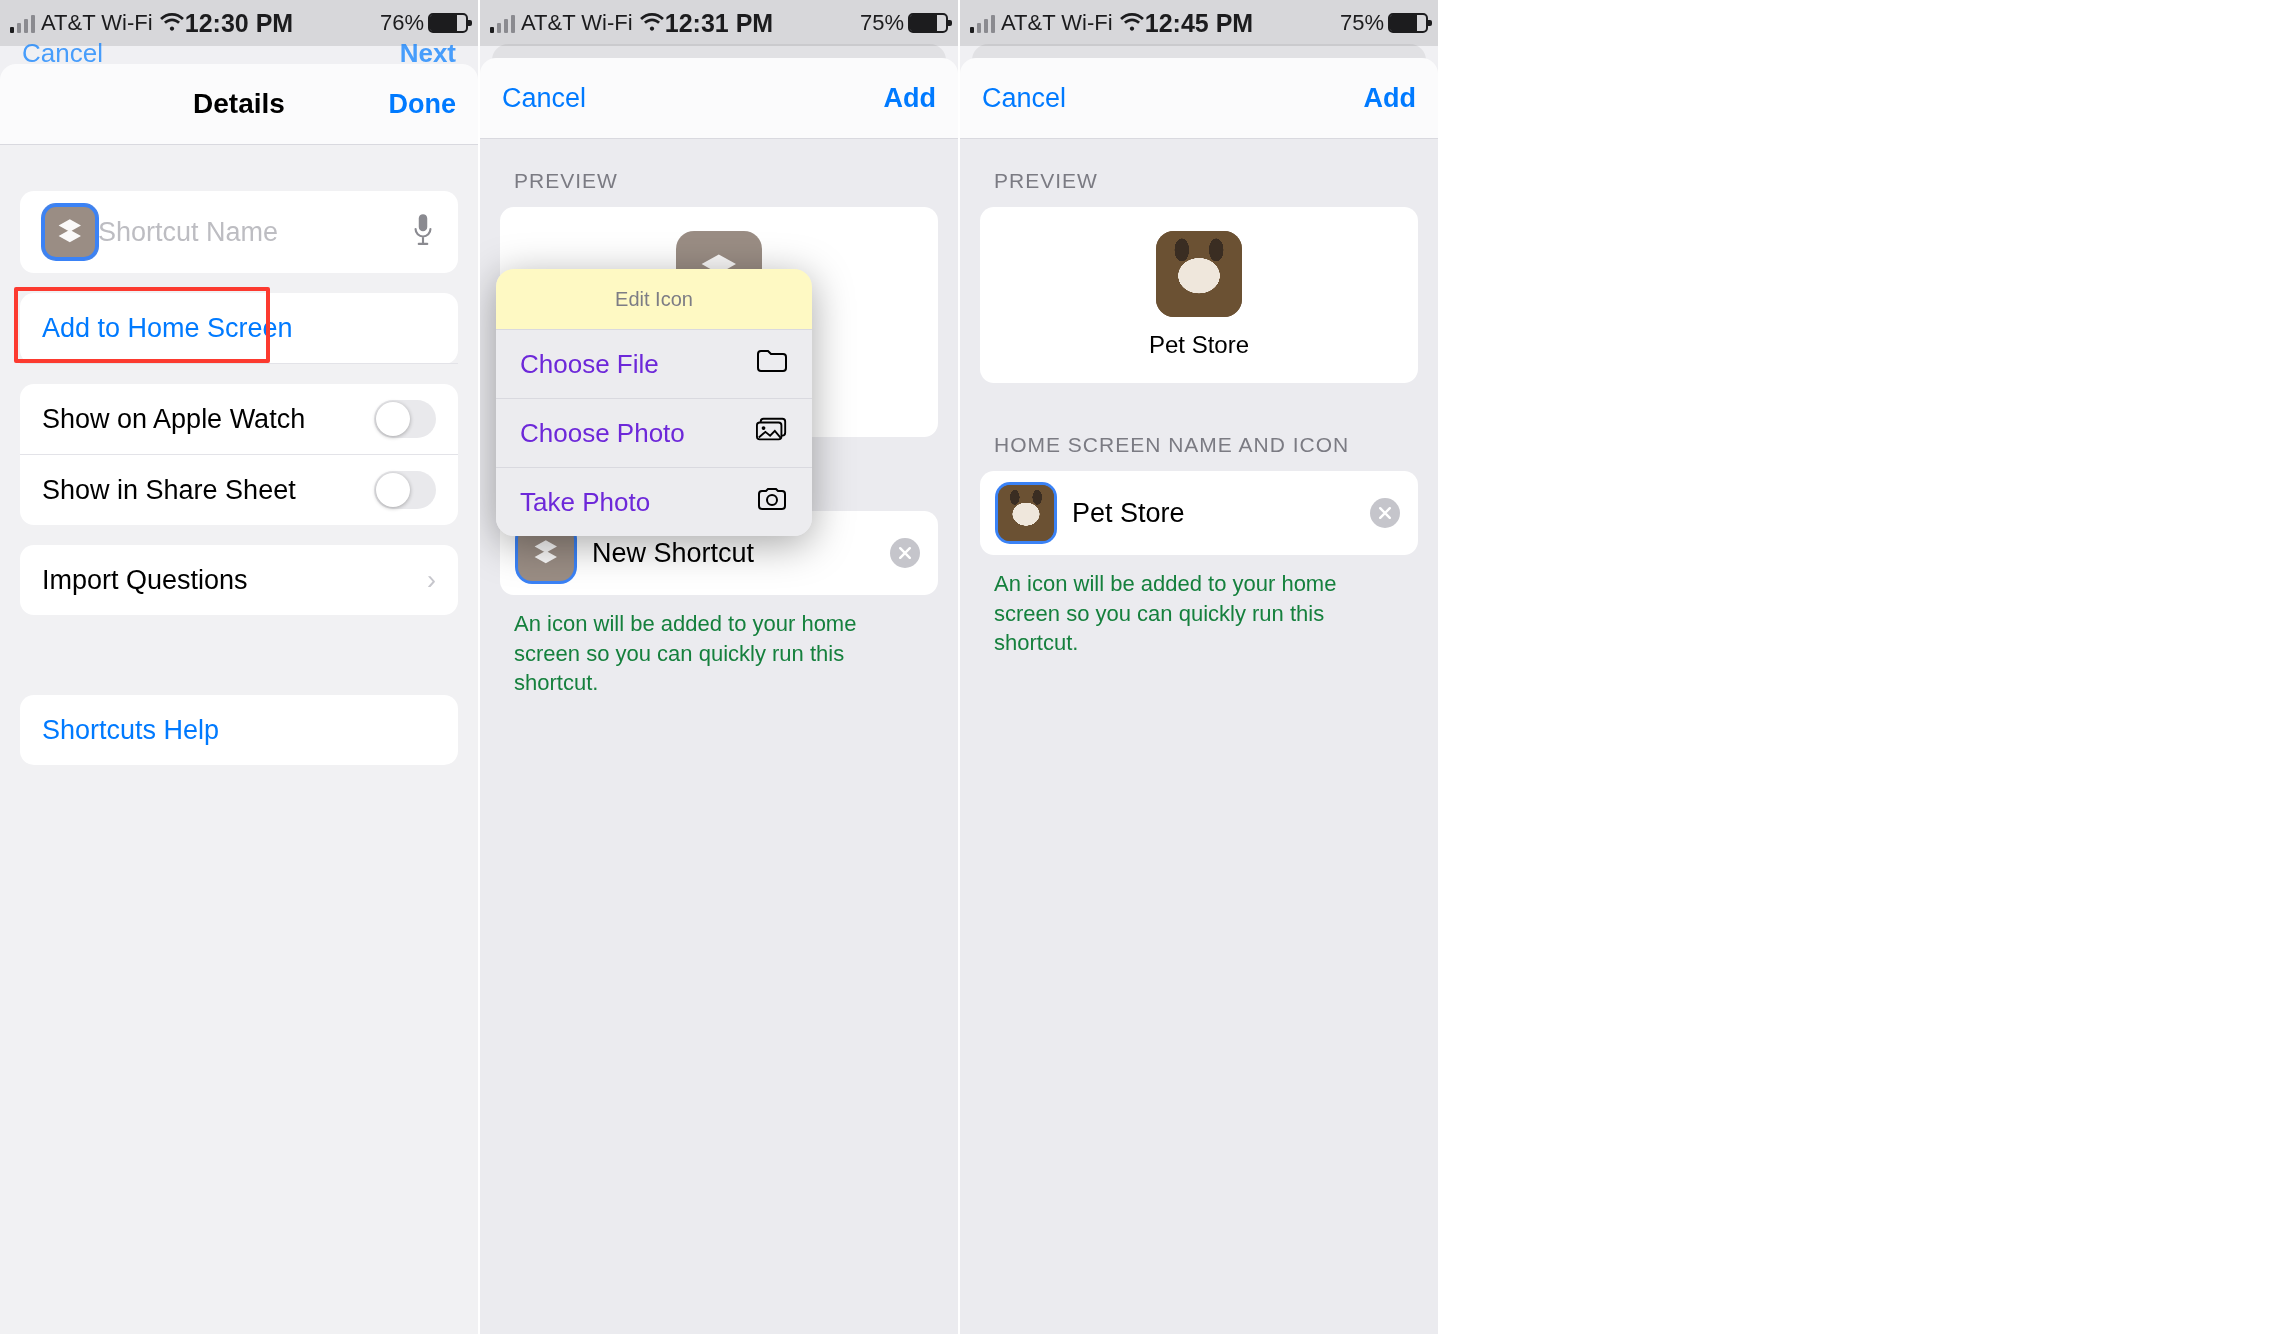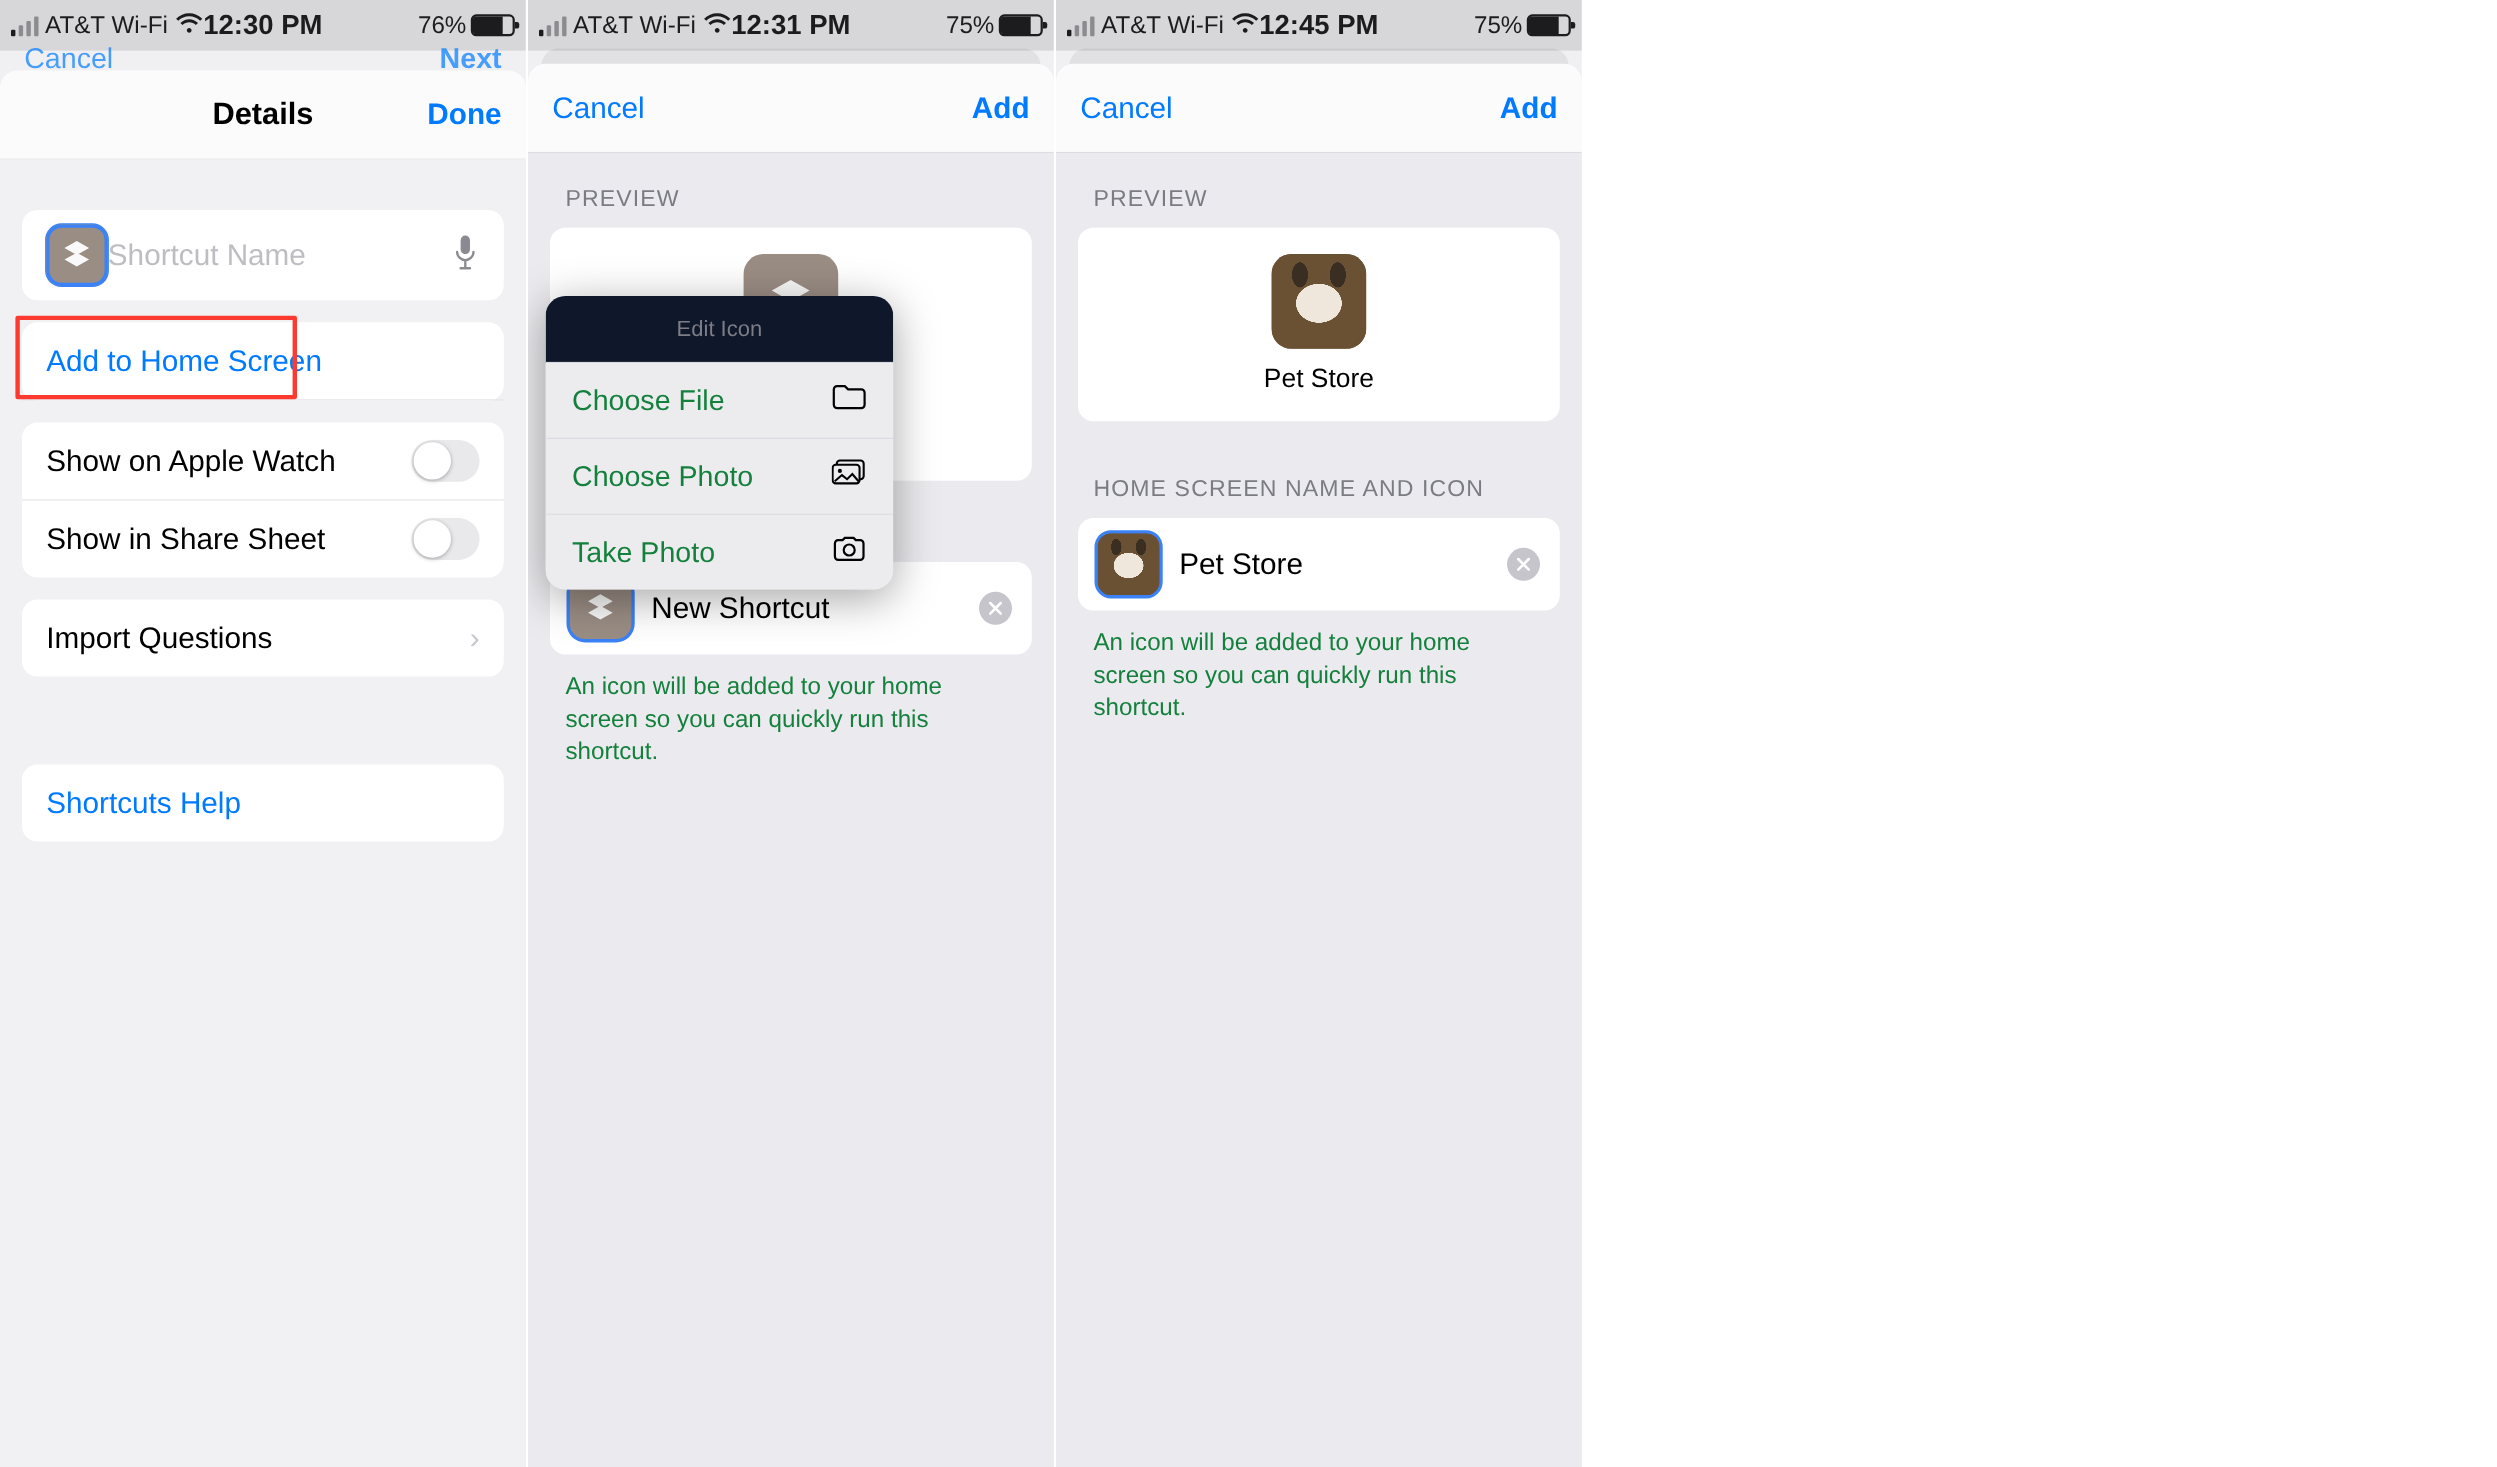--- a/index.html
+++ b/index.html
@@ -60,22 +60,22 @@
   .highlight-box{position:absolute;border:4px solid #fc3a2f;border-radius:2px;pointer-events:none;}
   
   .preview-card{background:#fff;border-radius:14px;margin:0 20px;padding:24px 0 24px;display:flex;flex-direction:column;align-items:center;gap:14px;}
   .preview-card .app-name{font-size:24px;color:#000;}
   .name-icon-card{background:#fff;border-radius:14px;margin:0 20px;padding:14px 18px;display:flex;align-items:center;gap:18px;}
   .clear-btn{width:30px;height:30px;border-radius:50%;background:#c5c5cb;display:flex;align-items:center;justify-content:center;}
   .clear-btn svg{width:12px;height:12px;}
   .hint{padding:14px 34px;color:#15803d;font-size:22px;line-height:1.35;}
   
   .action-sheet{position:absolute;left:16px;top:0;width:316px;background:#ebebee;border-radius:18px;box-shadow:0 8px 40px rgba(0,0,0,0.35);overflow:hidden;}
-  .action-sheet .as-title{text-align:center;font-size:20px;color:#7d7d85;height:60px;display:flex;align-items:center;justify-content:center;border-bottom:1px solid #d9d9df;background:#0f172a;}
-  .action-sheet .as-row{height:68px;display:flex;align-items:center;justify-content:space-between;padding:0 24px;font-size:26px;color:#15803d;border-bottom:1px solid #d9d9df;background:#ececef;}
+  .action-sheet .as-title{text-align:center;font-size:20px;color:#7d7d85;height:60px;display:flex;align-items:center;justify-content:center;border-bottom:1px solid #d9d9df;background:#fef9c3;}
+  .action-sheet .as-row{height:68px;display:flex;align-items:center;justify-content:space-between;padding:0 24px;font-size:26px;color:#6d28d9;border-bottom:1px solid #d9d9df;background:#ececef;}
   .action-sheet .as-row:last-child{border-bottom:none;}
   .as-row svg{width:32px;height:28px;}
   
   .dog-tile{width:86px;height:86px;border-radius:18px;overflow:hidden;position:relative;background:#6b5133;}
   .dog-tile.small{width:56px;height:56px;border-radius:12px;box-shadow:0 0 0 3px #3a82f6;}
   .dog-face{position:absolute;inset:0;background:
      radial-gradient(ellipse 40% 34% at 50% 52%,#efe7dc 0%,#efe7dc 60%,transparent 61%),
      radial-gradient(ellipse 14% 22% at 30% 22%,#3a2d22 0%,#3a2d22 60%,transparent 61%),
      radial-gradient(ellipse 14% 22% at 70% 22%,#3a2d22 0%,#3a2d22 60%,transparent 61%),
      radial-gradient(circle at 40% 46%, #000 0 3px, transparent 4px),

